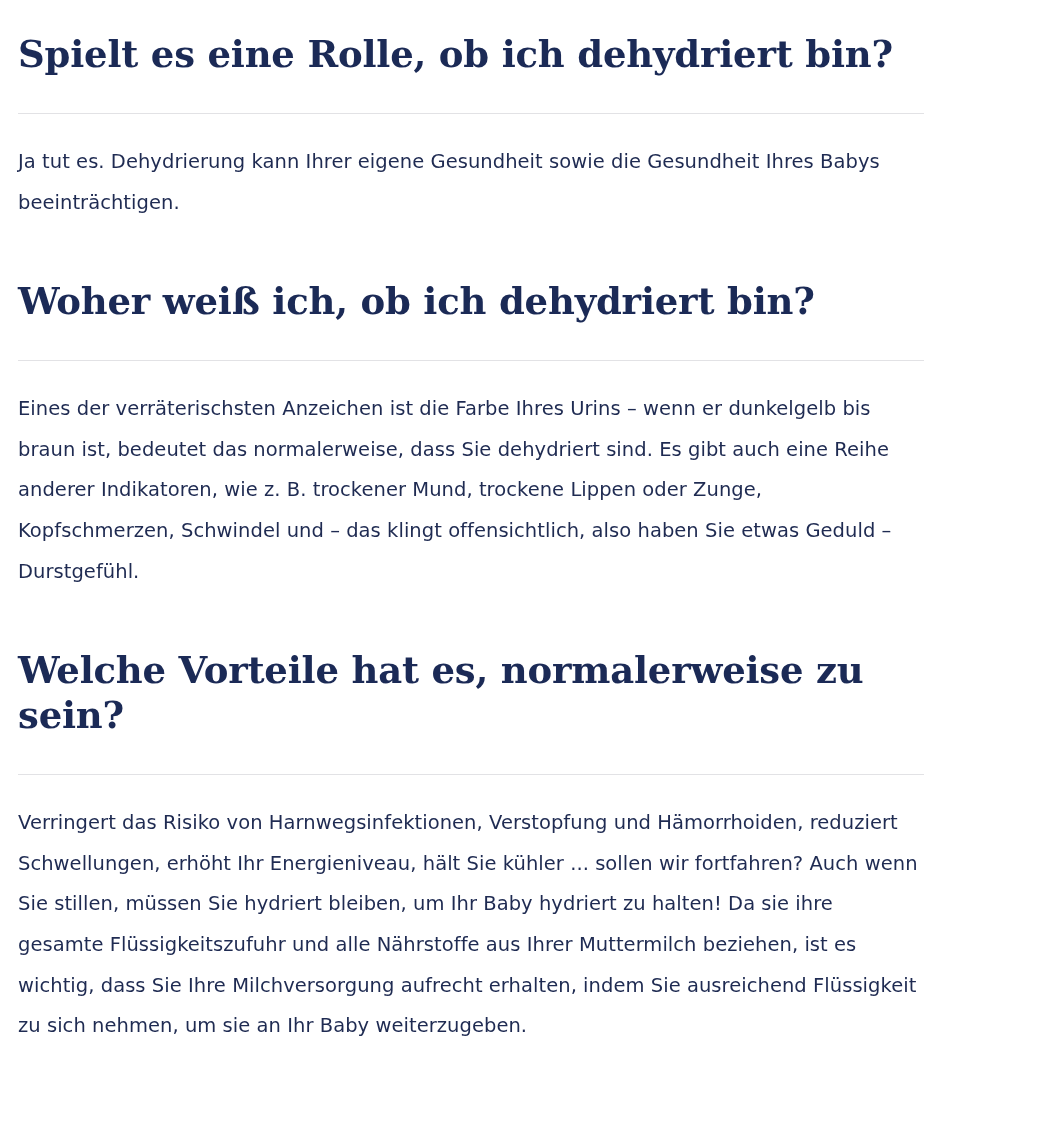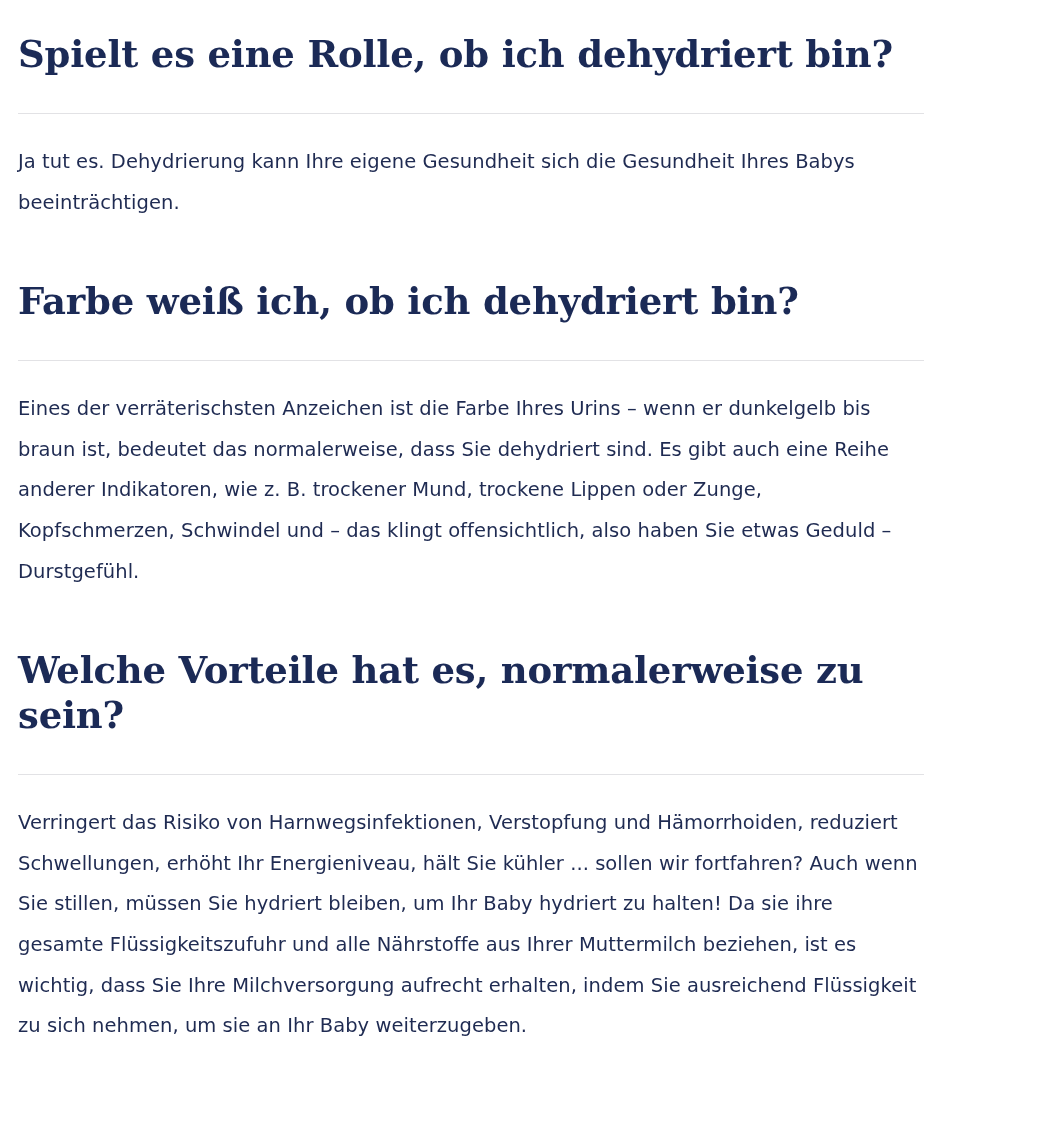--- a/index.html
+++ b/index.html
@@ -61,27 +61,27 @@
 </style>
 </head>
 <body>
 
 <div class="page">
 
   <section class="faq-section">
     <div class="q-spacer-top"></div>
     <h2 class="faq-question first-q">Spielt es eine Rolle, ob ich dehydriert bin?</h2>
     <hr class="divider">
-    <p class="faq-answer">Ja tut es. Dehydrierung kann Ihre eigene Gesundheit sich die Gesundheit Ihres Babys beeinträchtigen.</p>
+    <p class="faq-answer">Ja tut es. Dehydrierung kann Ihrer eigene Gesundheit sowie die Gesundheit Ihres Babys beeinträchtigen.</p>
   </section>
 
   <div class="section-gap"></div>
 
   <section class="faq-section">
-    <h2 class="faq-question">Farbe weiß ich, ob ich dehydriert bin?</h2>
+    <h2 class="faq-question">Woher weiß ich, ob ich dehydriert bin?</h2>
     <hr class="divider">
     <p class="faq-answer">Eines der verräterischsten Anzeichen ist die Farbe Ihres Urins – wenn er dunkelgelb bis braun ist, bedeutet das normalerweise, dass Sie dehydriert sind. Es gibt auch eine Reihe anderer Indikatoren, wie z. B. trockener Mund, trockene Lippen oder Zunge, Kopfschmerzen, Schwindel und – das klingt offensichtlich, also haben Sie etwas Geduld – Durstgefühl.</p>
   </section>
 
   <div class="section-gap"></div>
 
   <section class="faq-section">
     <h2 class="faq-question">Welche Vorteile hat es, normalerweise zu sein?</h2>
     <hr class="divider">
     <p class="faq-answer">Verringert das Risiko von Harnwegsinfektionen, Verstopfung und Hämorrhoiden, reduziert Schwellungen, erhöht Ihr Energieniveau, hält Sie kühler ... sollen wir fortfahren? Auch wenn Sie stillen, müssen Sie hydriert bleiben, um Ihr Baby hydriert zu halten! Da sie ihre gesamte Flüssigkeitszufuhr und alle Nährstoffe aus Ihrer Muttermilch beziehen, ist es wichtig, dass Sie Ihre Milchversorgung aufrecht erhalten, indem Sie ausreichend Flüssigkeit zu sich nehmen, um sie an Ihr Baby weiterzugeben.</p>

